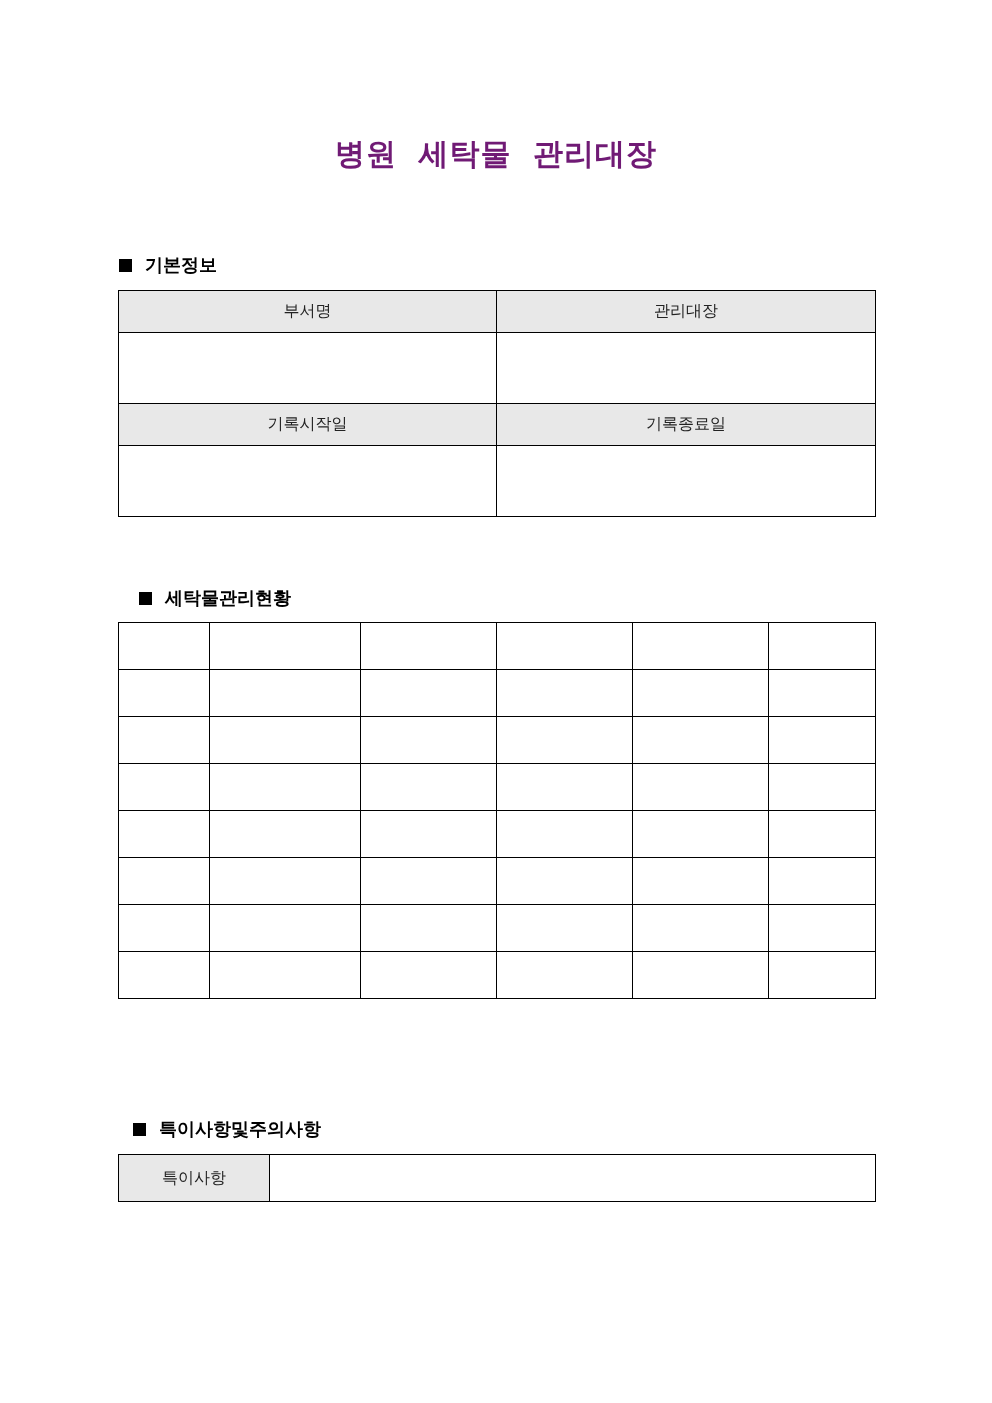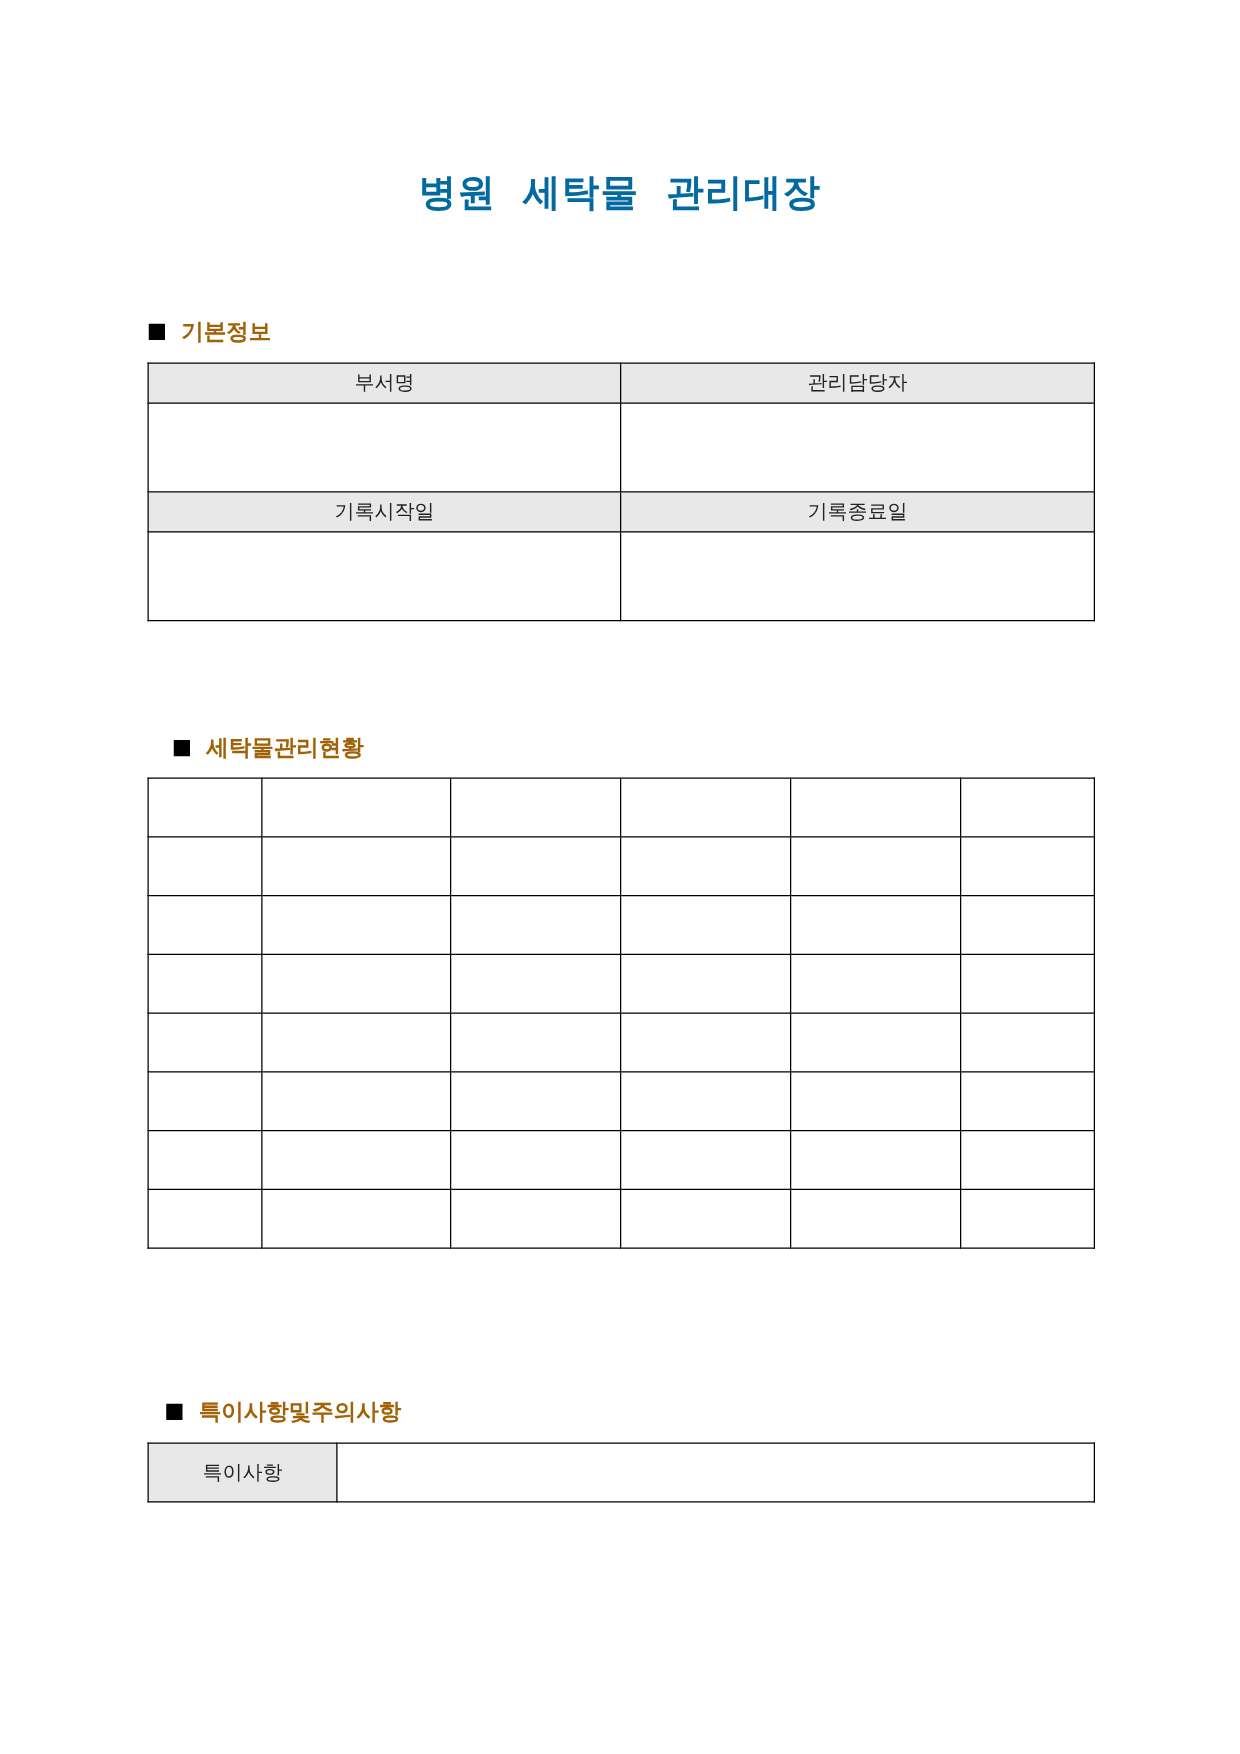--- a/index.html
+++ b/index.html
@@ -18,28 +18,28 @@
     .title {
       position: absolute;
       left: 0;
       top: 134px;
       width: 992px;
       text-align: center;
       font-size: 30px;
       font-weight: bold;
       letter-spacing: 1px;
       word-spacing: 10px;
-      color: #0369a1;
+      color: #701a75;
     }
     .section-heading {
       position: absolute;
       left: 119px;
       font-size: 18px;
       font-weight: bold;
-      color: #a16207;
+      color: #000000;
       display: flex;
       align-items: center;
       height: 24px;
     }
     .section-heading .bullet {
       display: inline-block;
       width: 13px;
       height: 13px;
       background: #000;
       margin-right: 13px;
@@ -57,21 +57,21 @@
       text-align: center;
       vertical-align: middle;
       font-size: 16px;
       font-weight: normal;
       color: #222;
     }
     .hdr {
       background: #e8e8e8;
     }
     #basic-table { top: 290px; }
-    #basic-table tr.h { height: 32px; }
+    #basic-table tr.h { height: 42px; }
     #basic-table tr.d { height: 71px; }
 
     #laundry-table { top: 622px; }
     #laundry-table tr.h { height: 47px; }
     #laundry-table tr.d { height: 47px; }
 
     #notes-table { top: 1154px; }
     #notes-table tr { height: 47px; }
   </style>
 </head>
@@ -85,21 +85,21 @@
 </div>
 
 <table id="basic-table">
   <colgroup>
     <col style="width:378px">
     <col style="width:379px">
   </colgroup>
   <tbody>
       <tr class="h">
     <td class="hdr">부서명</td>
-    <td class="hdr">관리담당자</td>
+    <td class="hdr">관리대장</td>
   </tr>
   <tr class="d">
     <td></td>
     <td></td>
   </tr>
   <tr class="h">
     <td class="hdr">기록시작일</td>
     <td class="hdr">기록종료일</td>
   </tr>
   <tr class="d">

